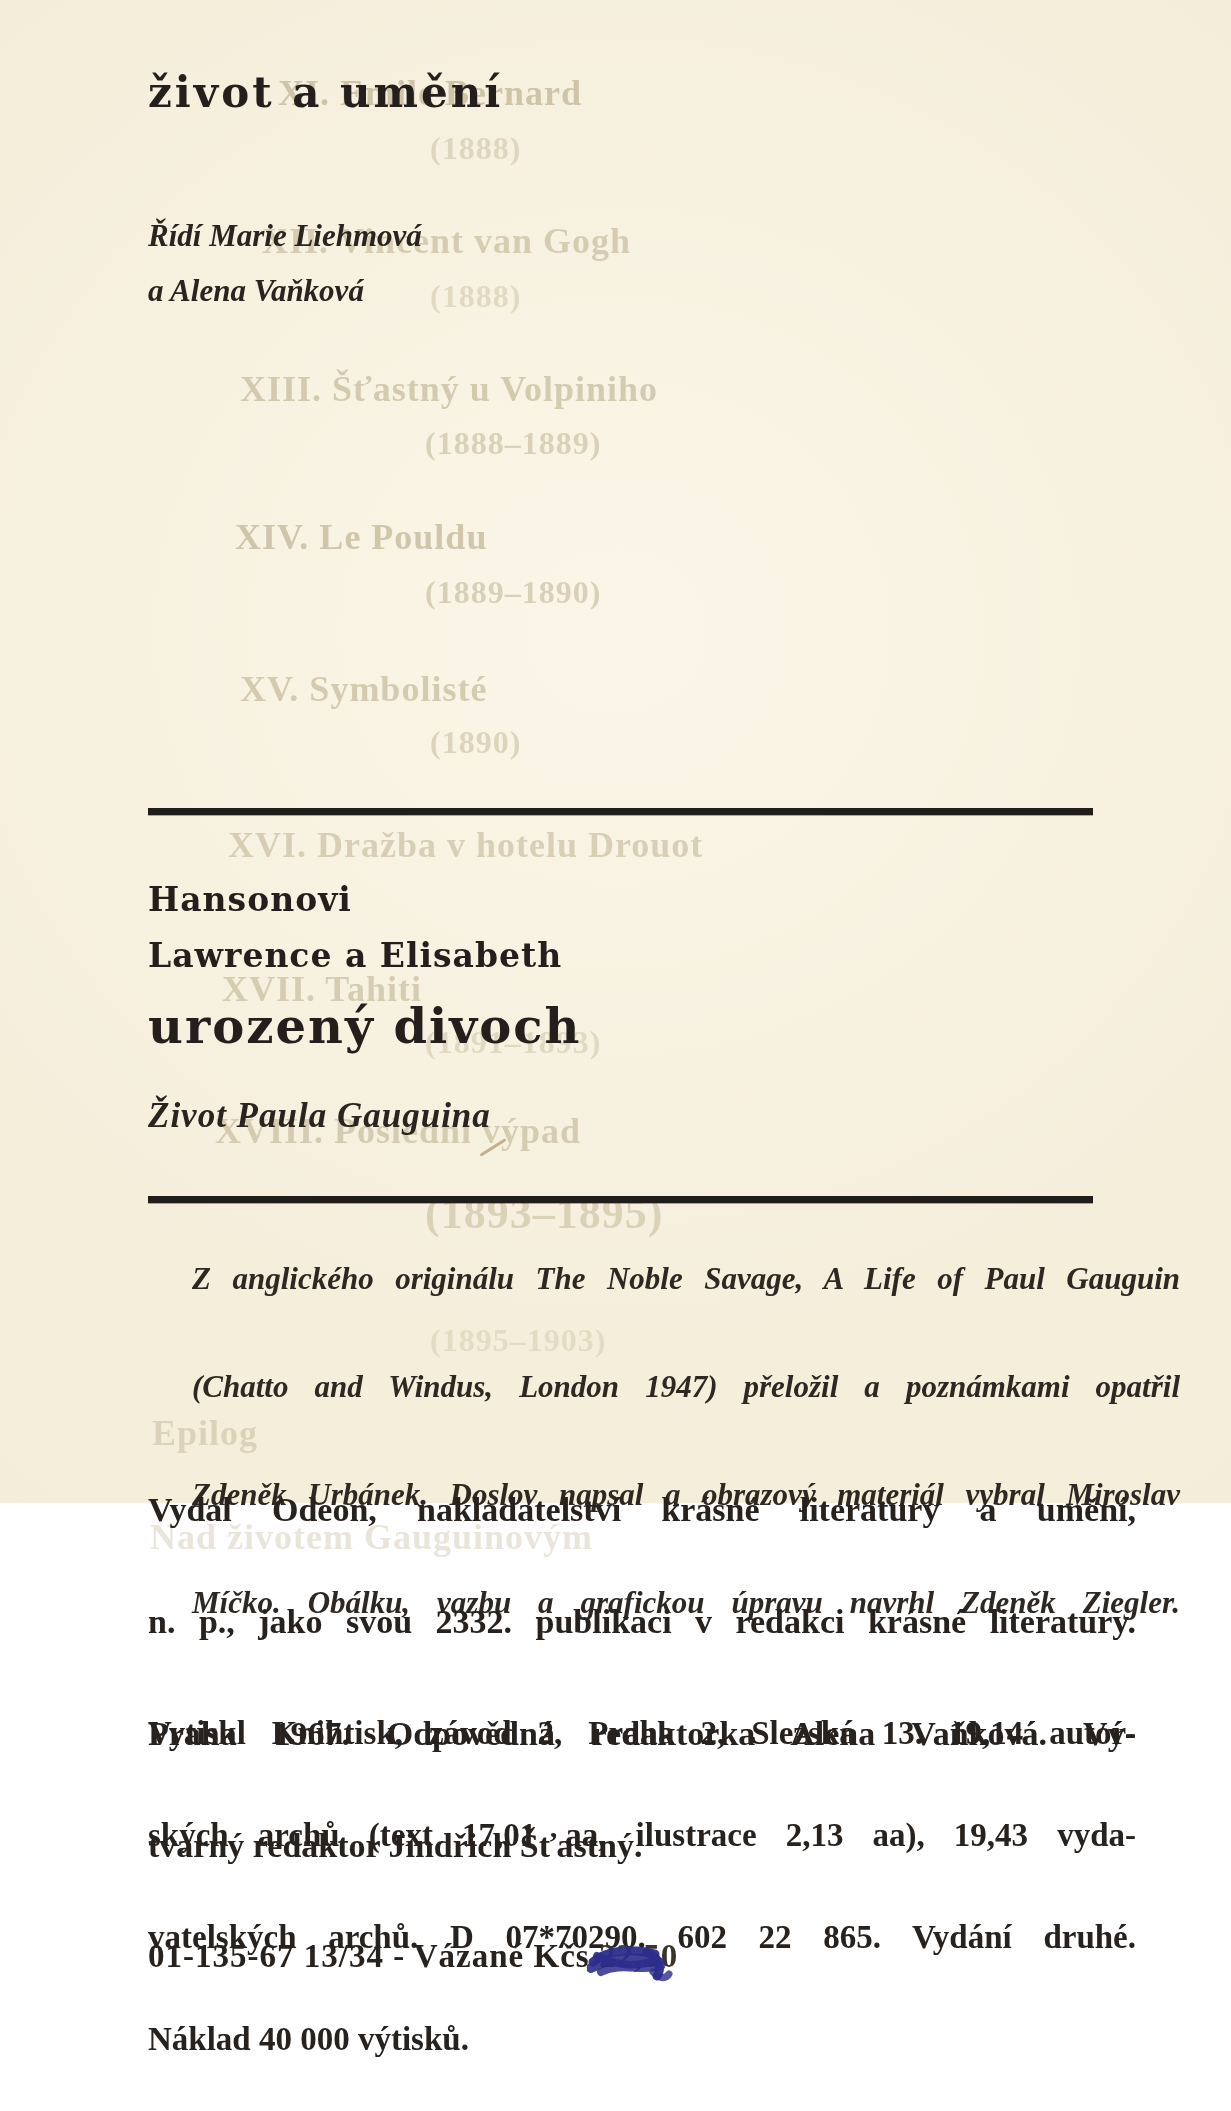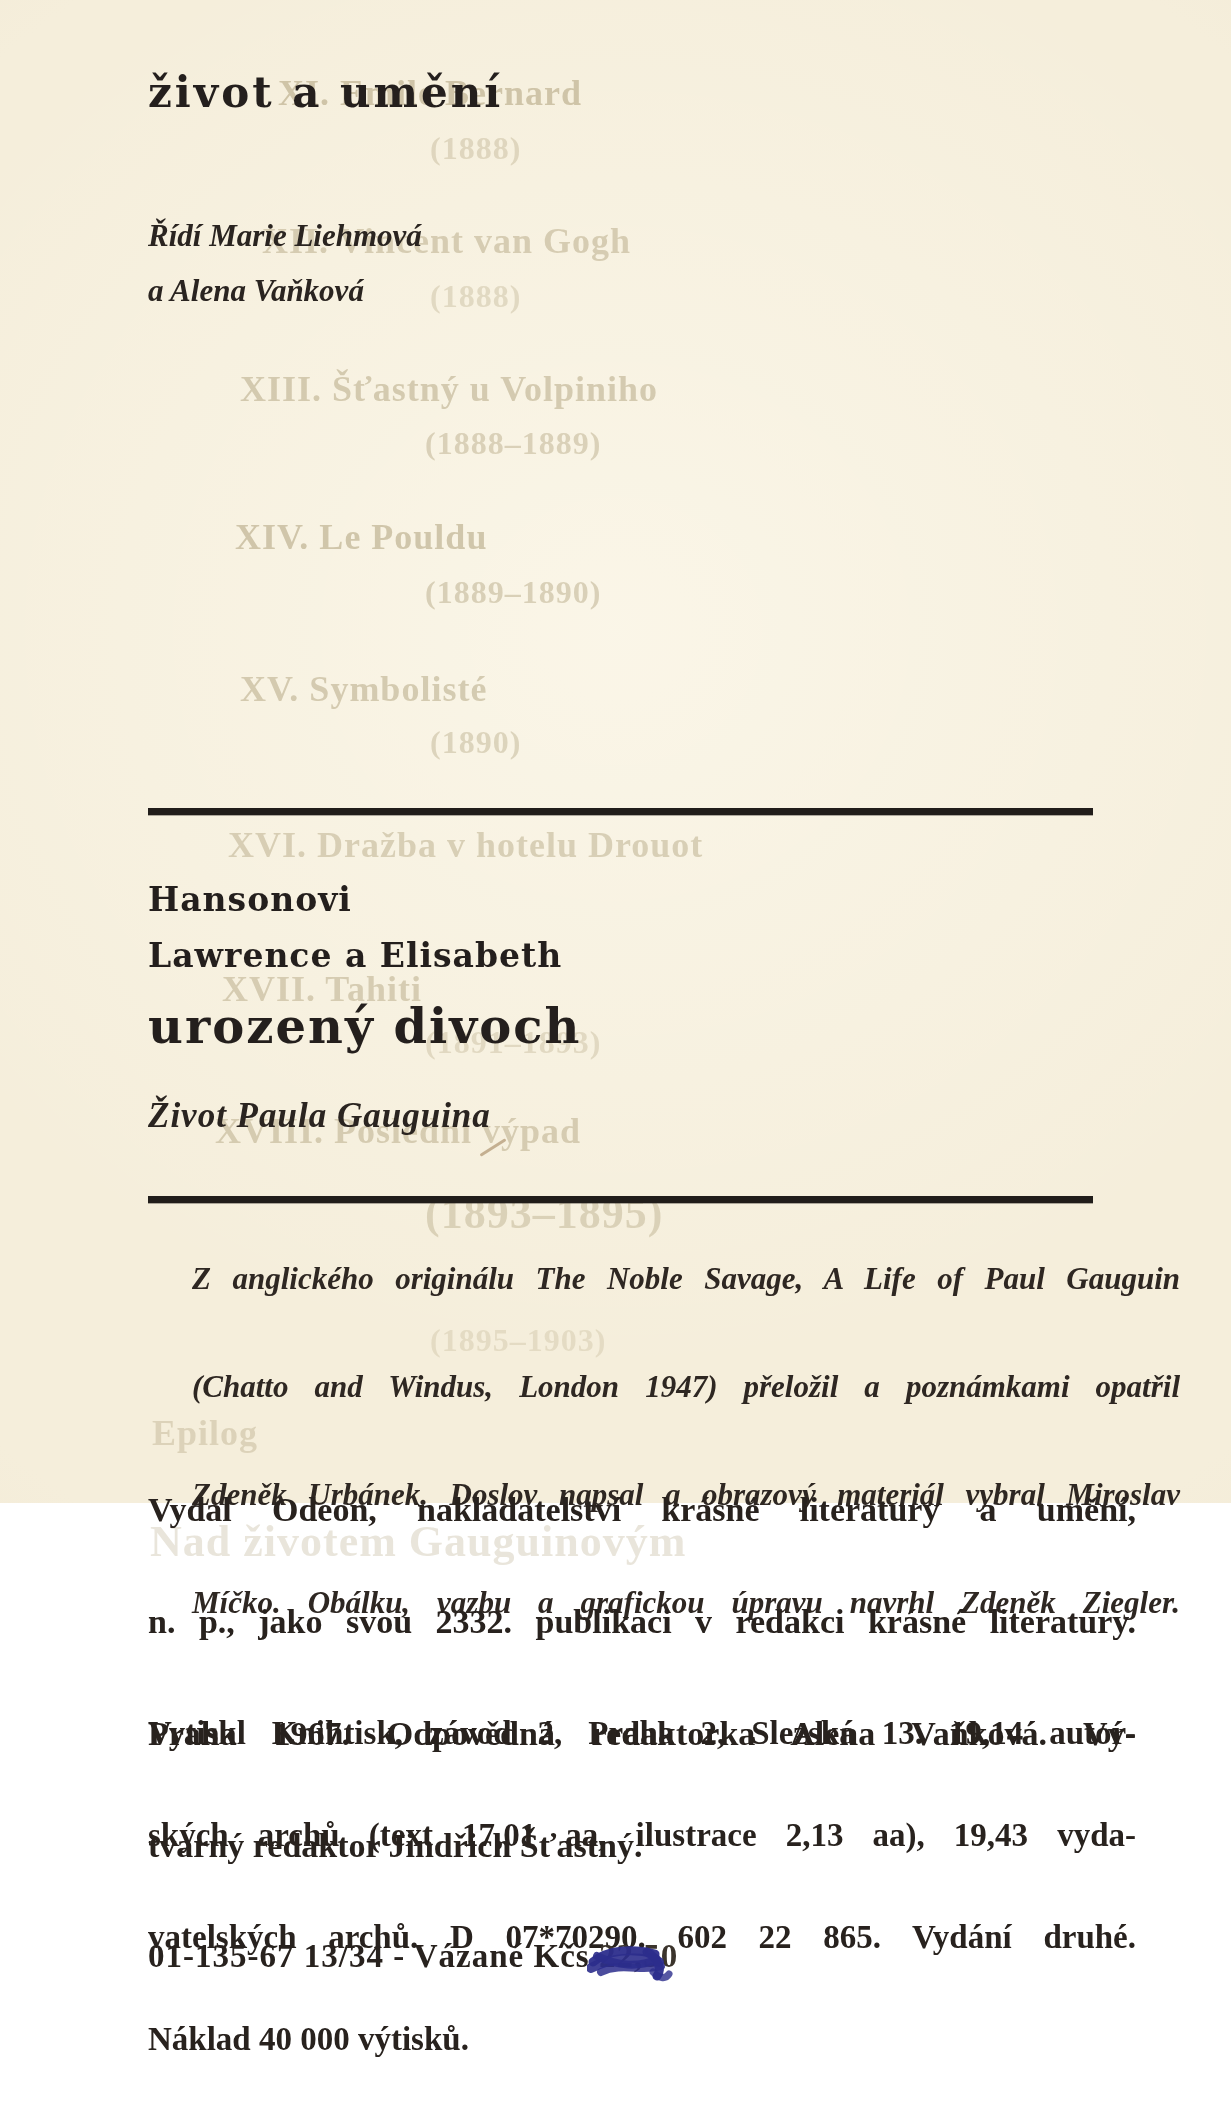--- a/index.html
+++ b/index.html
@@ -106,21 +106,21 @@
       <span class="ghost" style="left: 425px; top: 574px; font-size: 32px; opacity: 0.4;">(1889–1890)</span>
       <span class="ghost" style="left: 240px; top: 668px; font-size: 36px; opacity: 0.45;">XV. Symbolisté</span>
       <span class="ghost" style="left: 430px; top: 724px; font-size: 32px; opacity: 0.35;">(1890)</span>
       <span class="ghost" style="left: 228px; top: 824px; font-size: 36px; opacity: 0.4;">XVI. Dražba v hotelu Drouot</span>
       <span class="ghost" style="left: 222px; top: 968px; font-size: 36px; opacity: 0.42;">XVII. Tahiti</span>
       <span class="ghost" style="left: 425px; top: 1024px; font-size: 32px; opacity: 0.28;">(1891–1893)</span>
       <span class="ghost" style="left: 215px; top: 1110px; font-size: 36px; opacity: 0.42;">XVIII. Poslední výpad</span>
       <span class="ghost" style="left: 425px; top: 1188px; font-size: 44px; opacity: 0.35;">(1893–1895)</span>
       <span class="ghost" style="left: 430px; top: 1322px; font-size: 32px; opacity: 0.22;">(1895–1903)</span>
       <span class="ghost" style="left: 152px; top: 1412px; font-size: 36px; opacity: 0.32;">Epilog</span>
-      <span class="ghost" style="left: 150px; top: 1516px; font-size: 44px; opacity: 0.25; text-align: center;">Nad životem Gauguinovým</span>
+      <span class="ghost" style="left: 150px; top: 1516px; font-size: 36px; opacity: 0.25; text-align: center;">Nad životem Gauguinovým</span>
     </div>
 
   <div class="printed">
 
     <div class="series-title">život a umění</div>
 
     <div class="editors">
       <div>Řídí Marie Liehmová</div>
       <div>a Alena Vaňková</div>
     </div>

